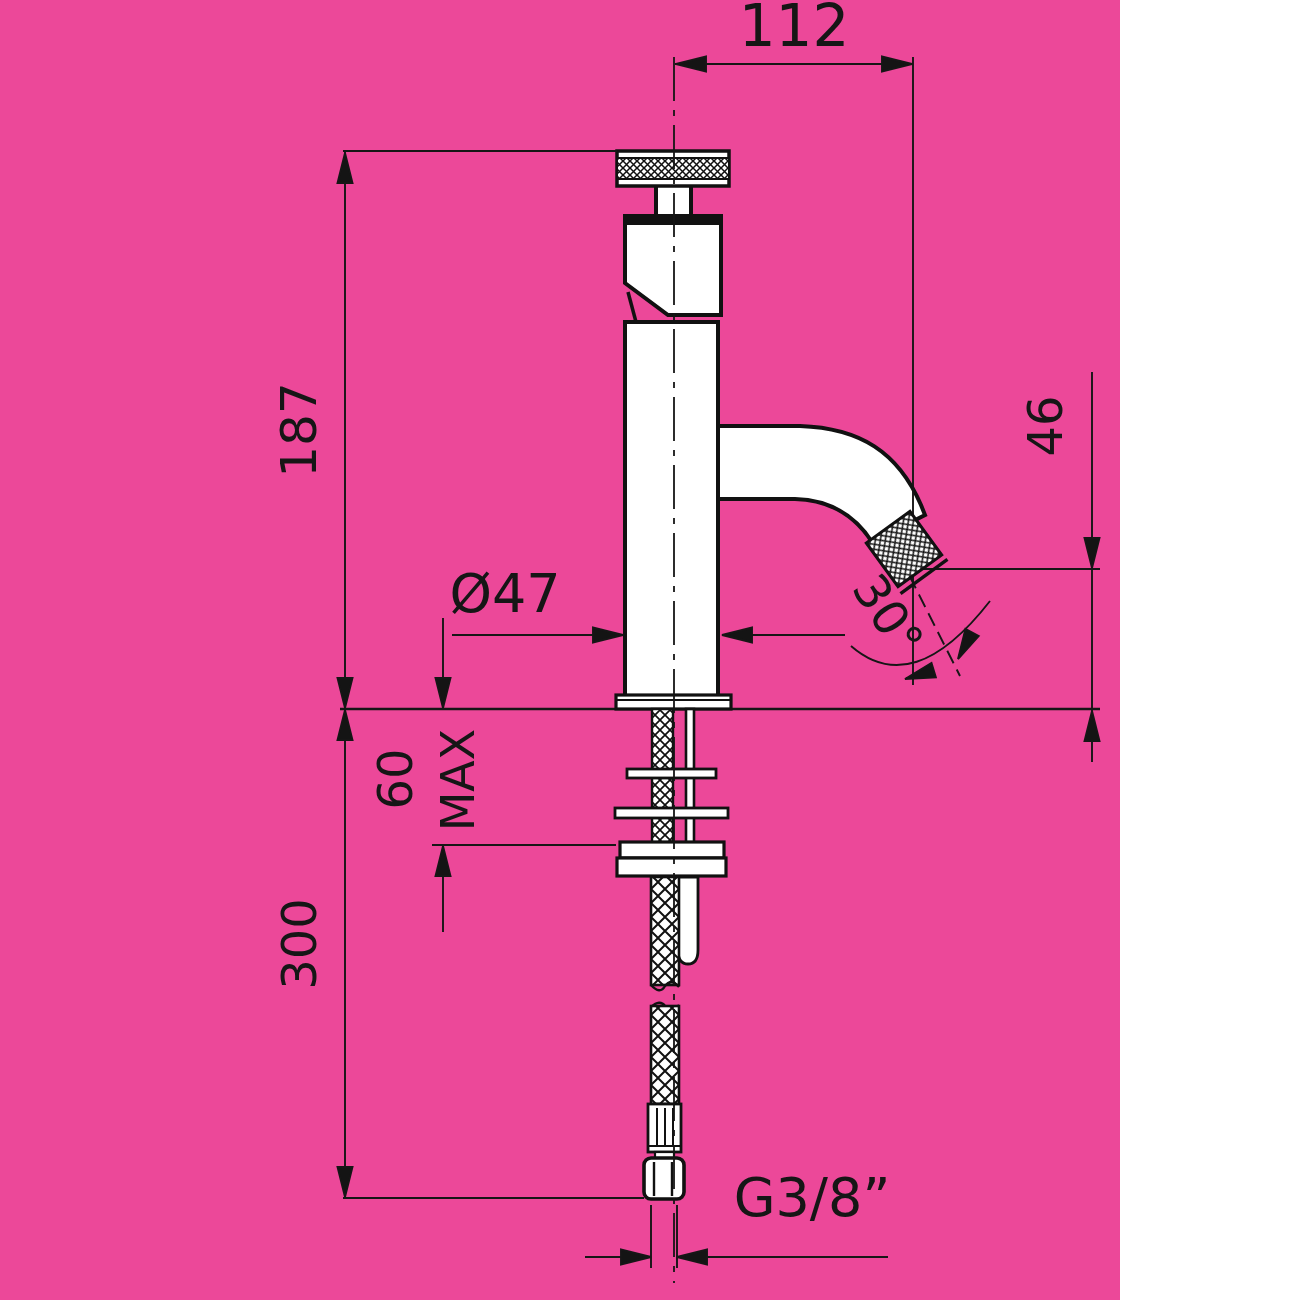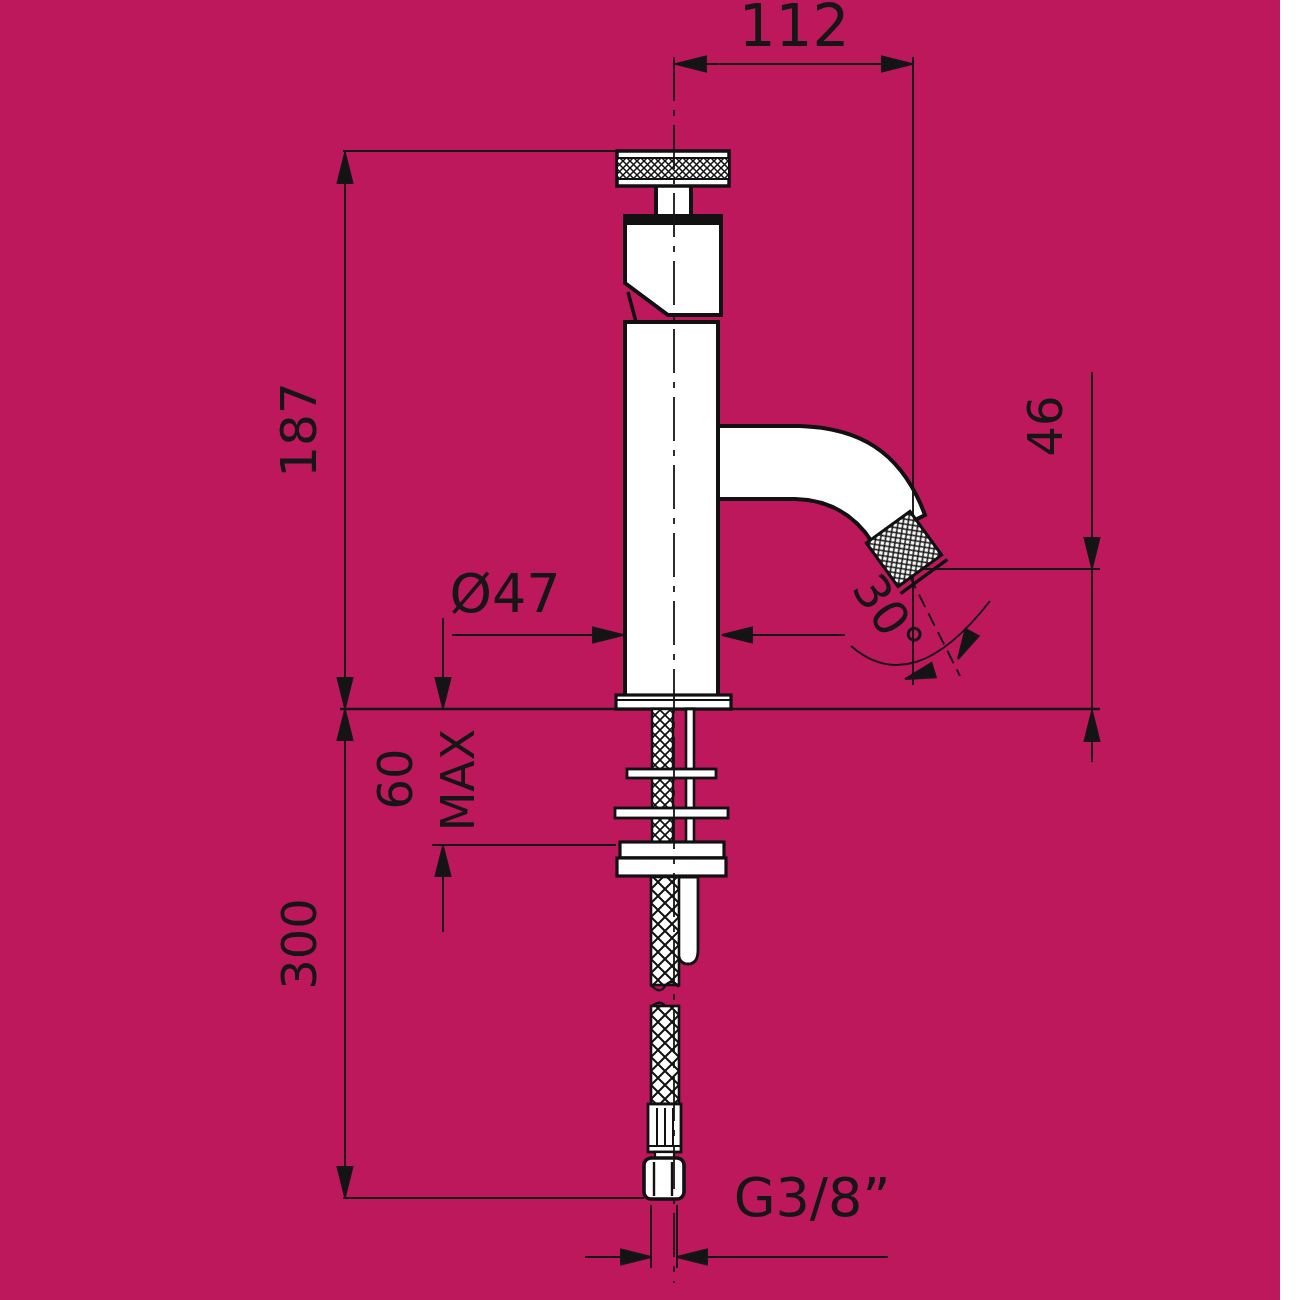--- a/index.html
+++ b/index.html
@@ -1,16 +1,16 @@
 <!DOCTYPE html>
 <html><head>
 <meta charset="utf-8">
 <style>
   html,body{margin:0;padding:0;background:#ffffff;}
-  .canvas{position:relative;width:1280px;height:1300px;background:#be185d;overflow:hidden;}
+  .canvas{position:relative;width:1120px;height:1300px;background:#ec4899;overflow:hidden;}
   svg{display:block;}
   text{font-family:"DejaVu Sans","Liberation Sans",sans-serif;fill:#161616;}
   .dimtxt{font-size:50px;}
 </style>
 </head>
 <body>
 
 <div class="canvas">
 <svg width="1300" height="1300" viewBox="0 0 1300 1300">
   <defs>

